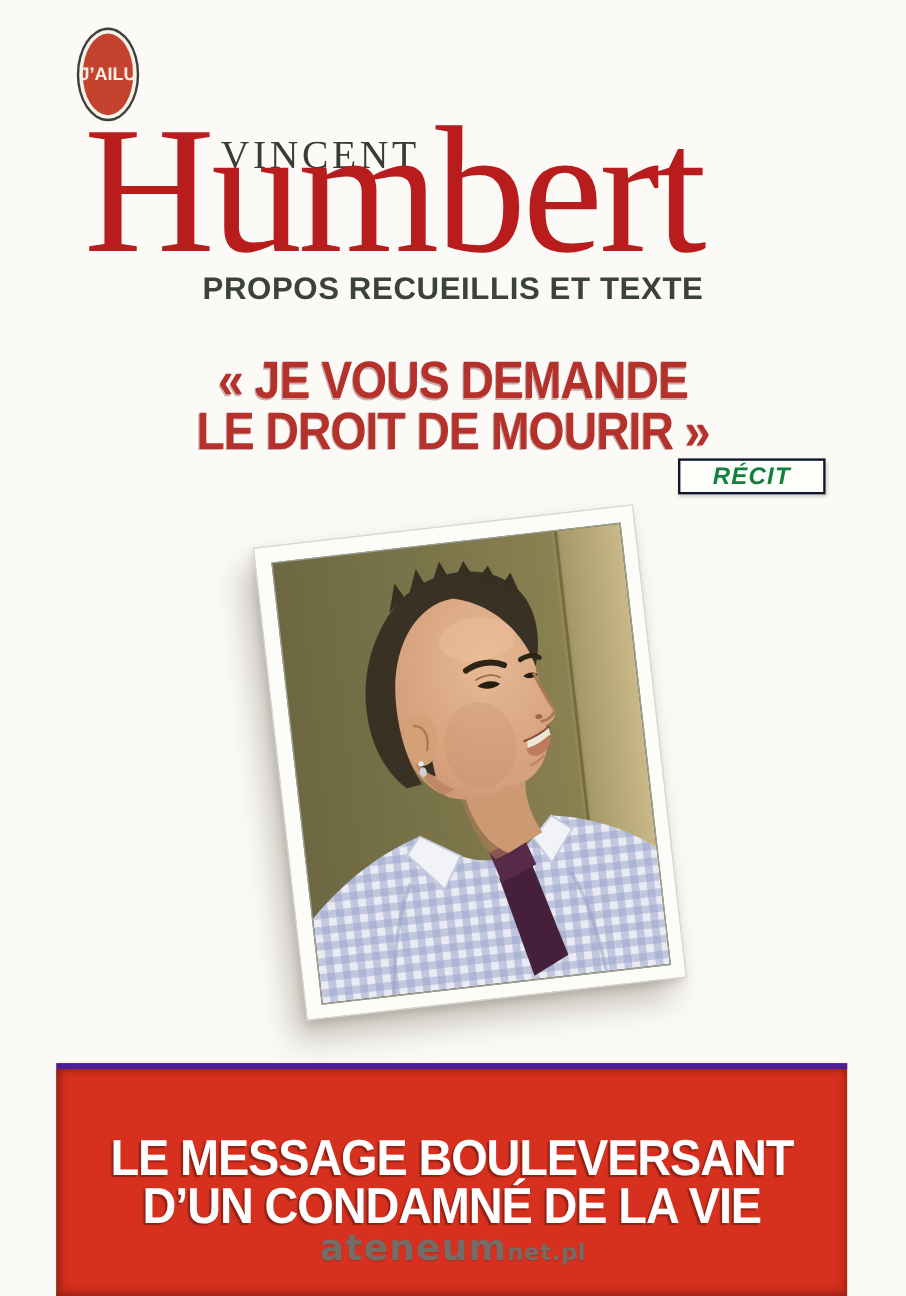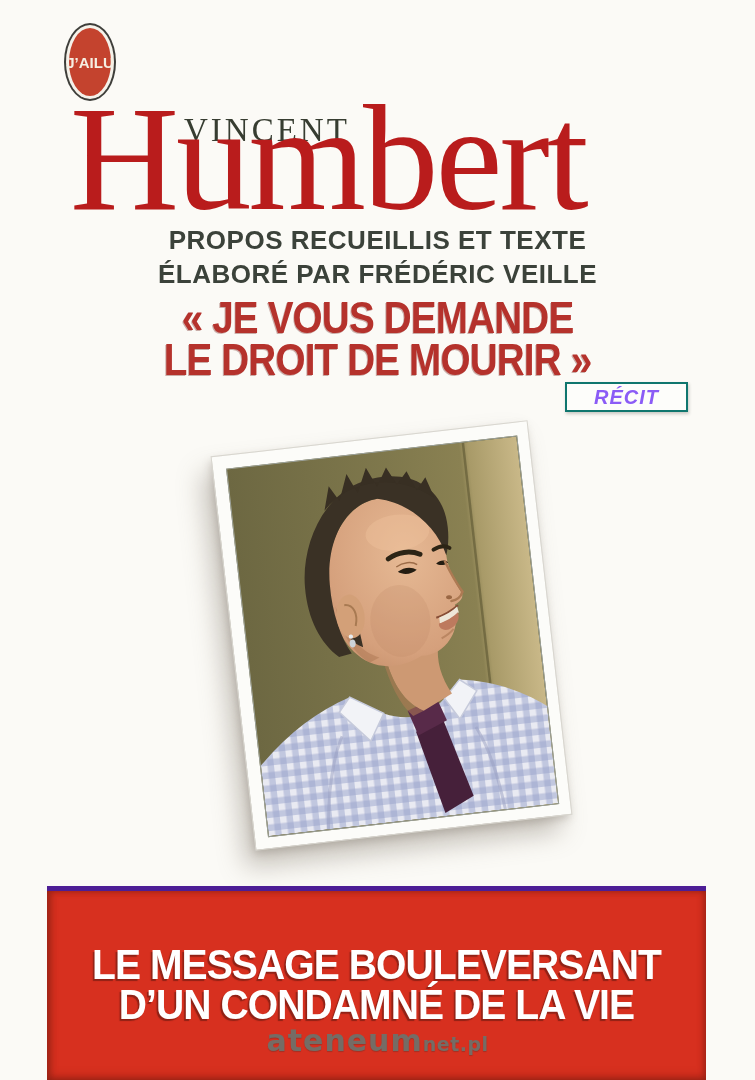--- a/index.html
+++ b/index.html
@@ -27,23 +27,23 @@
   .credit{position:absolute;left:0;top:223px;width:755px;text-align:center;
     font-weight:bold;font-size:26px;line-height:34px;color:#3b423a;
     letter-spacing:0.5px;}
   
   .title{position:absolute;left:0;top:297px;width:755px;text-align:center;
     font-weight:bold;font-size:44px;line-height:42px;color:#b5322c;
     letter-spacing:-1px;transform:scaleX(0.88);
     text-shadow:-1px 1px 0 rgba(112,28,22,.35);}
   
   .badge{position:absolute;left:565px;top:382px;width:123px;height:30px;
-    background:#fdfdfa;border:2px solid #0f766e;box-sizing:border-box;
+    background:#fdfdfa;border:2px solid #0f172a;box-sizing:border-box;
     display:flex;align-items:center;justify-content:center;
-    font-style:italic;font-weight:bold;font-size:20px;color:#8b5cf6;
+    font-style:italic;font-weight:bold;font-size:20px;color:#15803d;
     letter-spacing:1px;box-shadow:1px 2px 3px rgba(90,90,80,.3);}
   
   .polaroid{position:absolute;left:233px;top:438px;width:317px;height:395px;
     background:#fcfcf9;transform:rotate(-6.5deg);
     box-shadow:-12px 16px 26px rgba(110,100,88,.38),-2px 4px 8px rgba(110,100,88,.28);
     outline:1px solid #d8d6cf;}
   .photo{position:absolute;left:13px;top:13px;width:291px;height:369px;
     border:1px solid #9aa09a;box-sizing:content-box;overflow:hidden;background:#7f784c;}
   .photo svg{display:block;}
   
@@ -73,21 +73,20 @@
         <span>LU</span>
       </div>
     </div>
   </div>
 
   <div class="author-first">VINCENT</div>
   <div class="author-last">Humbert</div>
 
   <div class="credit">
     <div>PROPOS RECUEILLIS ET TEXTE</div>
-    <div>ÉLABORÉ PAR FRÉDÉRIC VEILLE</div>
   </div>
 
   <div class="title">
     <div>« JE VOUS DEMANDE</div>
     <div>LE DROIT DE MOURIR »</div>
   </div>
 
   <div class="badge">RÉCIT</div>
 
   <div class="polaroid">

